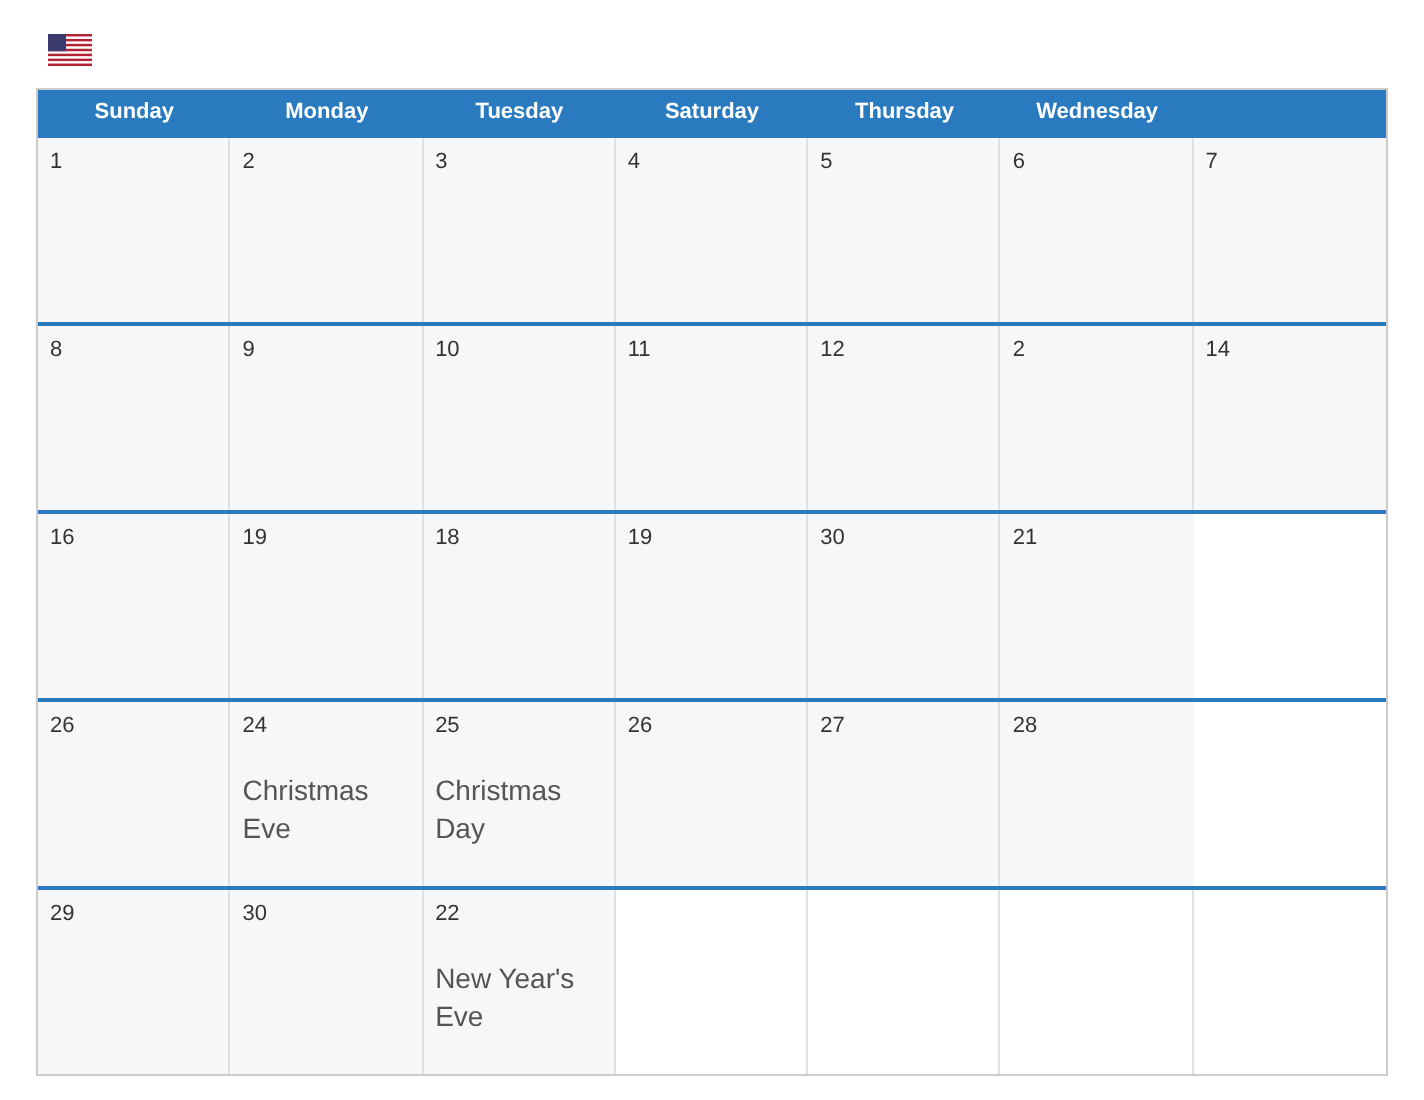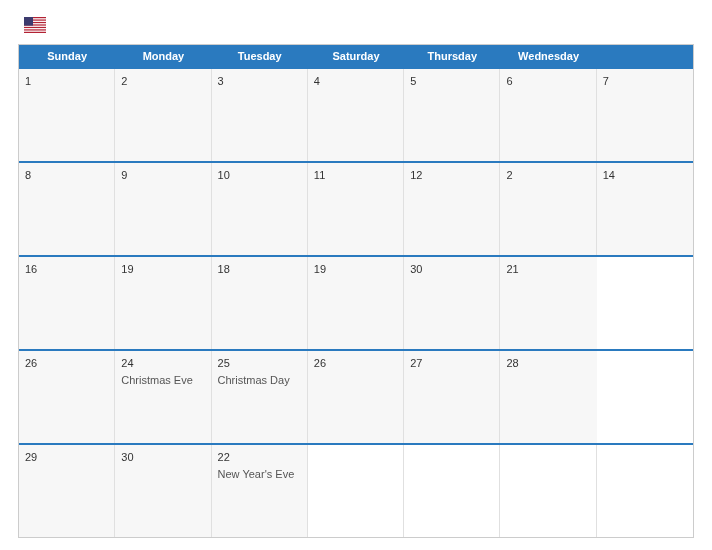--- a/index.html
+++ b/index.html
@@ -99,23 +99,23 @@
     .cal-cell:last-child {
       border-right: none;
     }
     .cal-day-num {
       font-size: 11px;
       color: #333;
       font-weight: 400;
       line-height: 1.4;
     }
     .cal-event {
-      font-size: 11px;
+      font-size: 14px;
       color: #555;
-      margin-top: 2px;
+      margin-top: 15px;
       line-height: 1.3;
     }
     .empty {
       background: #fff;
     }
   </style>
 </head>
 <body>
 
 <div class="page">

